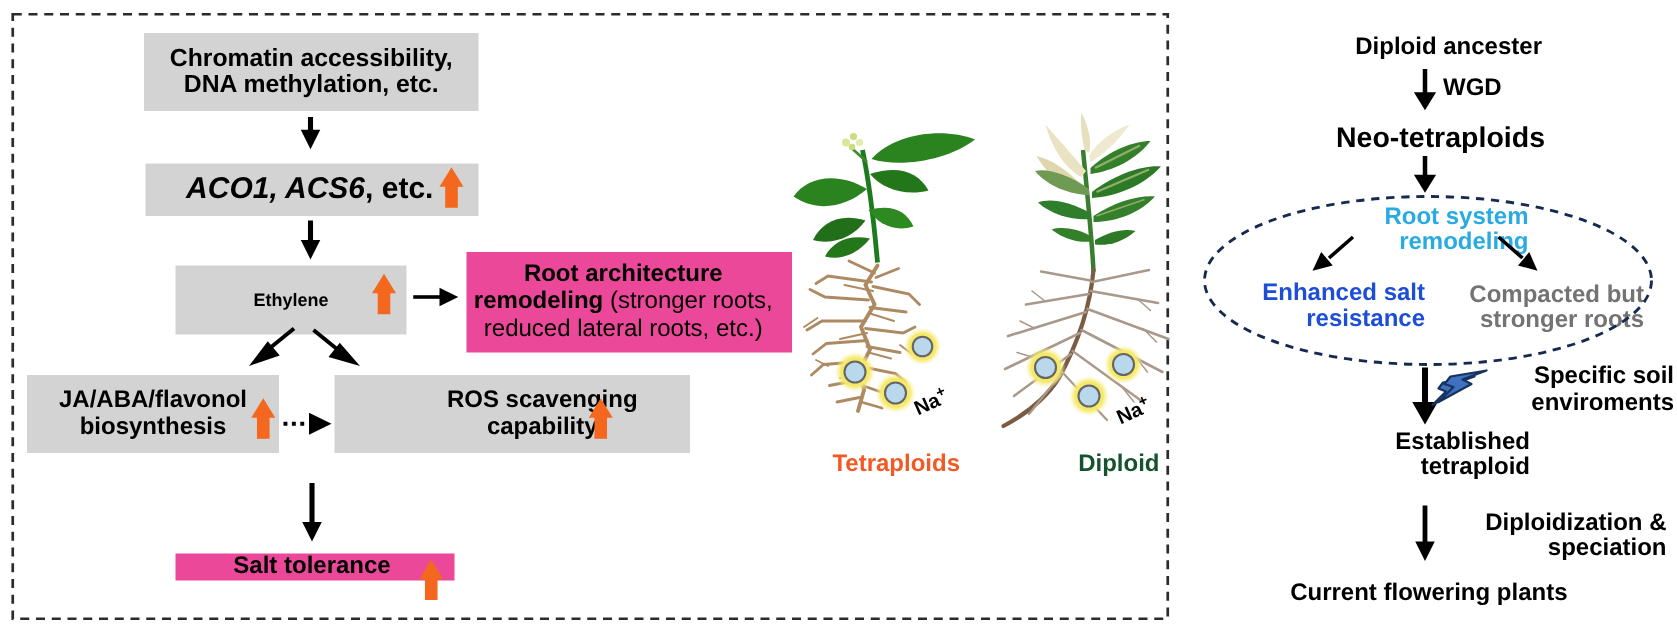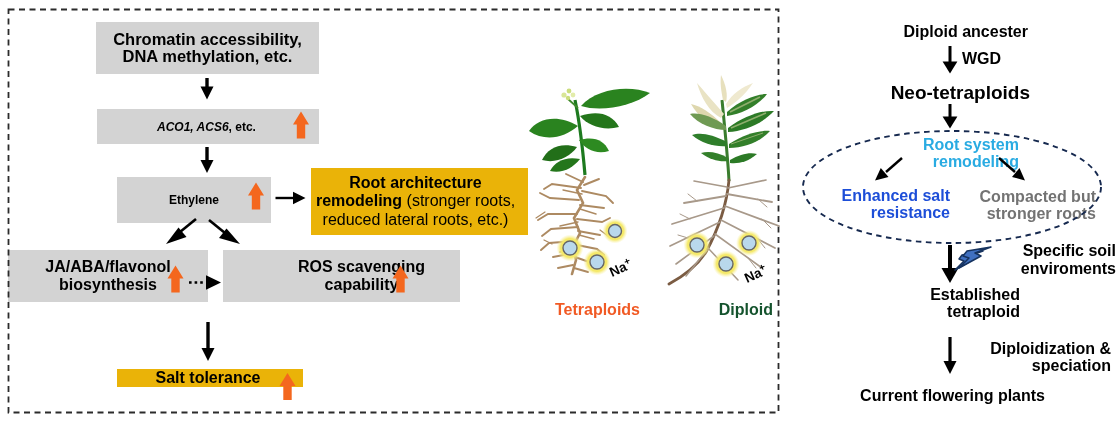--- a/index.html
+++ b/index.html
@@ -1,21 +1,21 @@
 <!DOCTYPE html>
 <html><head>
 <meta charset="utf-8">
 <style>
   html,body{margin:0;padding:0;background:#ffffff;}
   body{width:1118px;height:421px;position:relative;overflow:hidden;
        font-family:"Liberation Sans", sans-serif;color:#000;}
   .box{position:absolute;display:flex;align-items:center;justify-content:center;
        text-align:center;font-weight:bold;}
   .gray{background:#d3d3d3;}
-  .blue{background:#eab308;}
+  .blue{background:#ec4899;}
   svg{position:absolute;left:0;top:0;z-index:5;}
   .box,.lbl{z-index:1;}
   .lbl{position:absolute;font-weight:bold;text-align:right;}
 </style>
 </head>
 <body>
 <svg width="1118" height="421" viewBox="0 0 1118 421">
   <defs>
     <radialGradient id="glow" cx="50%" cy="50%" r="50%">
       <stop offset="0%" stop-color="#f5e96a" stop-opacity="1"></stop>
@@ -180,28 +180,28 @@
 
   <ellipse cx="952" cy="187" rx="149" ry="56" fill="none" stroke="#16294f" stroke-width="1.9" stroke-dasharray="5.5,4.5"></ellipse>
 
   <g fill="#4070c0" stroke="#16335f" stroke-width="1.5" stroke-linejoin="round">
     <path d="M983,251 L969,256 L974,259 L955,270 L964,261 L959,259 L962,255 Z"></path>
     <path d="M991,247 L975,253 L981,256 L959,268 L969,258 L963,256 L967,251 Z"></path>
   </g>
 </svg>
 
 <div class="box gray" style="left:96px;top:22px;width:223px;height:52px;font-size:16.5px;line-height:17.5px;">Chromatin accessibility,<br>DNA methylation, etc.</div>
-<div class="box gray" style="left:97px;top:109px;width:222px;height:35px;font-size:12px;padding-right:3px;box-sizing:border-box;">
+<div class="box gray" style="left:97px;top:109px;width:222px;height:35px;font-size:20px;padding-right:3px;box-sizing:border-box;">
     <span><i>ACO1, ACS6</i>, etc.</span>
   </div>
 <div class="box gray" style="left:117px;top:177px;width:154px;height:46px;font-size:12px;">Ethylene</div>
 <div class="box blue" style="left:311px;top:168px;width:217px;height:67px;font-size:16px;line-height:18.5px;padding-right:8px;box-sizing:border-box;">
     <span><b>Root architecture<br>remodeling</b> <span style="font-weight:normal">(stronger roots,<br>reduced lateral roots, etc.)</span></span>
   </div>
-<div class="box gray" style="left:8px;top:250px;width:200px;height:52px;font-size:16px;line-height:18.5px;">JA/ABA/flavonol<br>biosynthesis</div>
+<div class="box gray" style="left:18px;top:250px;width:168px;height:52px;font-size:16px;line-height:18.5px;">JA/ABA/flavonol<br>biosynthesis</div>
 <div class="box gray" style="left:223px;top:250px;width:197px;height:52px;font-size:16px;line-height:18.5px;padding-left:40px;">ROS scavenging<br>capability</div>
 <div class="box blue" style="left:117px;top:369px;width:186px;height:18px;font-size:16px;padding-right:4px;box-sizing:border-box;">Salt tolerance</div>
 
 <div class="lbl" style="left:540px;top:301px;width:100px;color:#f15a24;font-size:16px;">Tetraploids</div>
 <div class="lbl" style="left:673px;top:301px;width:100px;color:#14532d;font-size:16px;">Diploid</div>
 
 <div class="lbl" style="left:868px;top:23px;width:160px;font-size:16px;">Diploid ancester</div>
 <div class="lbl" style="left:962px;top:50px;width:60px;font-size:16px;text-align:left;">WGD</div>
 <div class="lbl" style="left:870px;top:82px;width:160px;font-size:19px;">Neo-tetraploids</div>
 <div class="lbl" style="left:879px;top:136px;width:140px;font-size:16px;line-height:17px;color:#29abe2;">Root system<br>remodeling</div>

